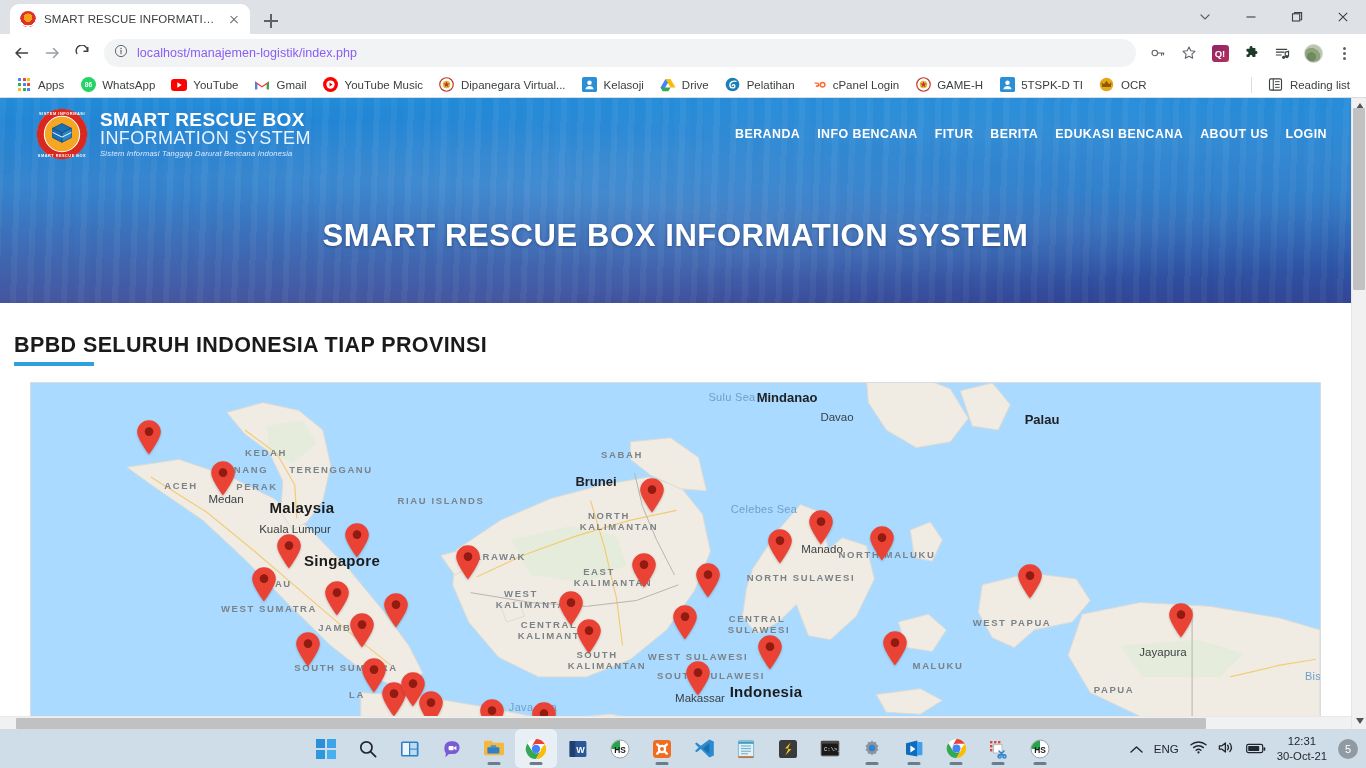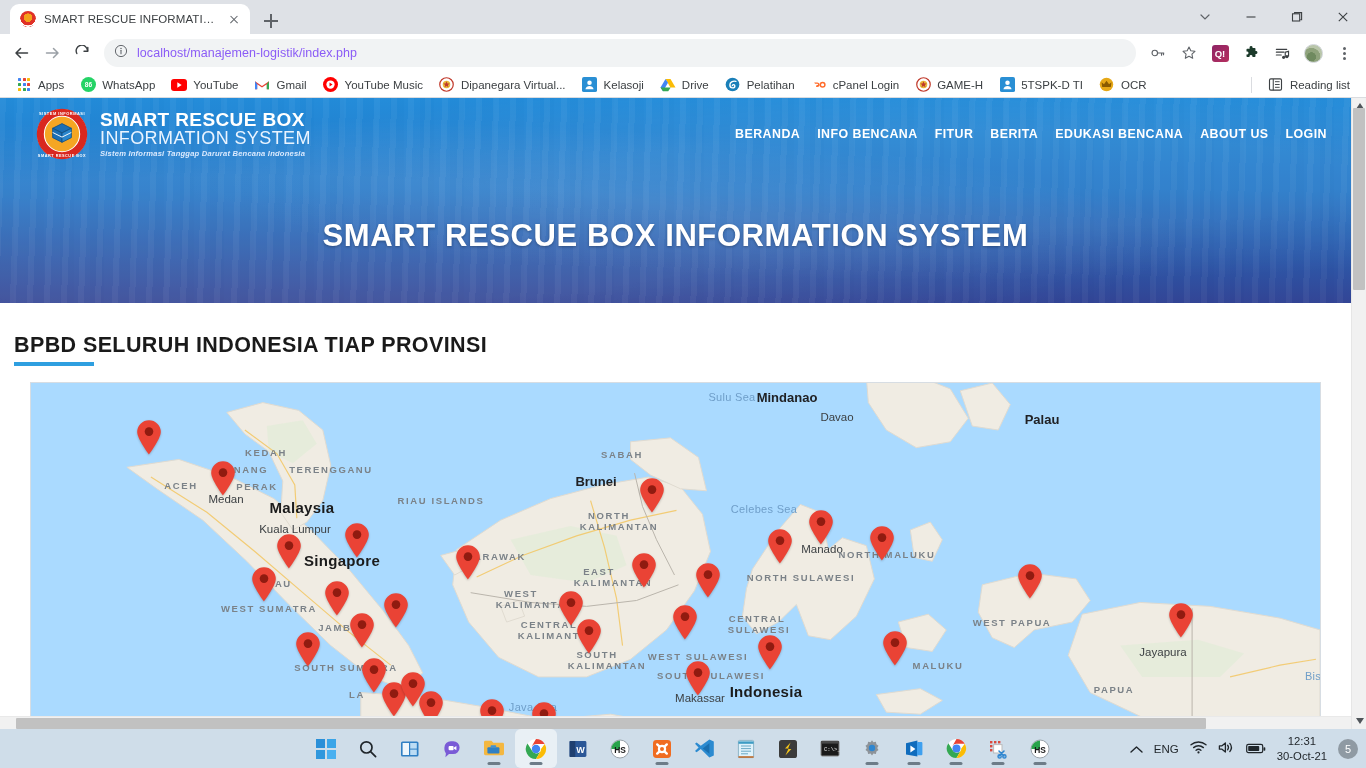--- a/index.html
+++ b/index.html
@@ -93,21 +93,21 @@
       radial-gradient(ellipse at 18% 70%, rgba(255,255,255,.09) 0 32%, transparent 60%),
       radial-gradient(ellipse at 72% 40%, rgba(255,255,255,.07) 0 28%, transparent 58%),
       repeating-linear-gradient(92deg, rgba(255,255,255,.045) 0 6px, rgba(0,0,0,.03) 6px 17px);
     mix-blend-mode:screen; pointer-events:none;
   }
   .hdrrow { position:relative; z-index:3; display:flex; align-items:center; height:72px; padding:0 24px 0 36px;}
   .brand { display:flex; align-items:center; gap:12px; }
   .brandlogo { width:52px;height:52px; flex:none; }
   .brandtext .bt1{ font-size:19px;font-weight:bold;color:#fff;letter-spacing:.4px;line-height:1.02;}
   .brandtext .bt2{ font-size:18px;color:#eaf4ff;letter-spacing:.4px;line-height:1.08;font-weight:300;}
-  .brandtext .bt3{ font-size:7.6px;color:#dbeafe;font-style:italic;letter-spacing:.2px;margin-top:1px;font-weight:bold;}
+  .brandtext .bt3{ font-size:7.6px;color:#dbeafe;font-style:italic;letter-spacing:.2px;margin-top:1px;}
   .nav { margin-left:auto; display:flex; align-items:center; gap:17px; }
   .nav a { font-size:12.4px; font-weight:bold; color:#fff; letter-spacing:.45px; text-decoration:none; cursor:pointer; white-space:nowrap;}
   .herotitle {
     position:relative; z-index:3; text-align:center; margin-top:48px;
     font-size:31px; font-weight:bold; color:#fff; letter-spacing:.6px;
     text-shadow:0 1px 3px rgba(0,0,0,.30);
   }
 
   
   .section { padding:30px 0 0 14px; }

